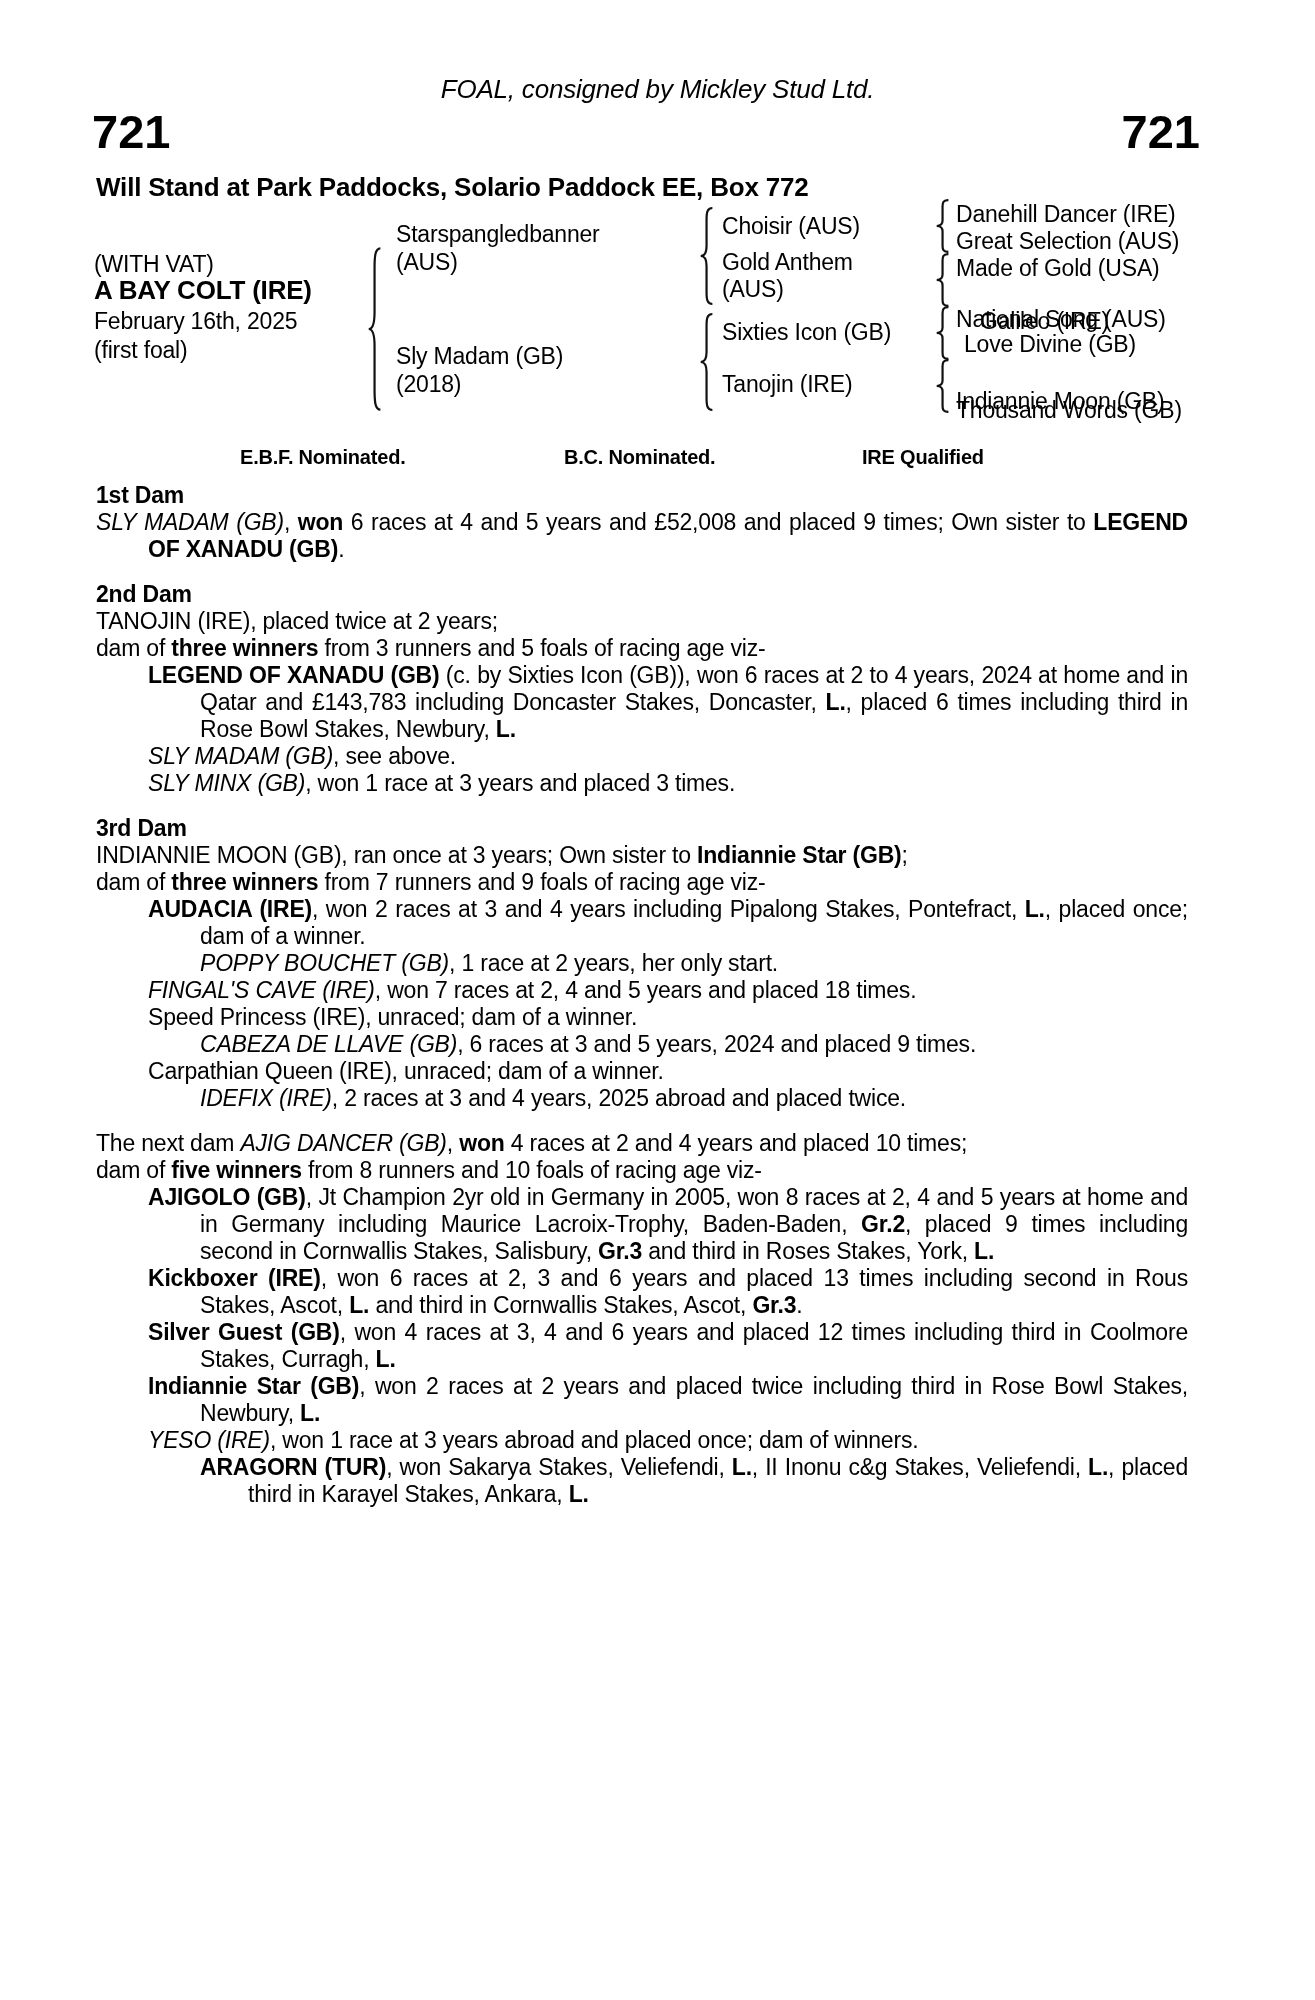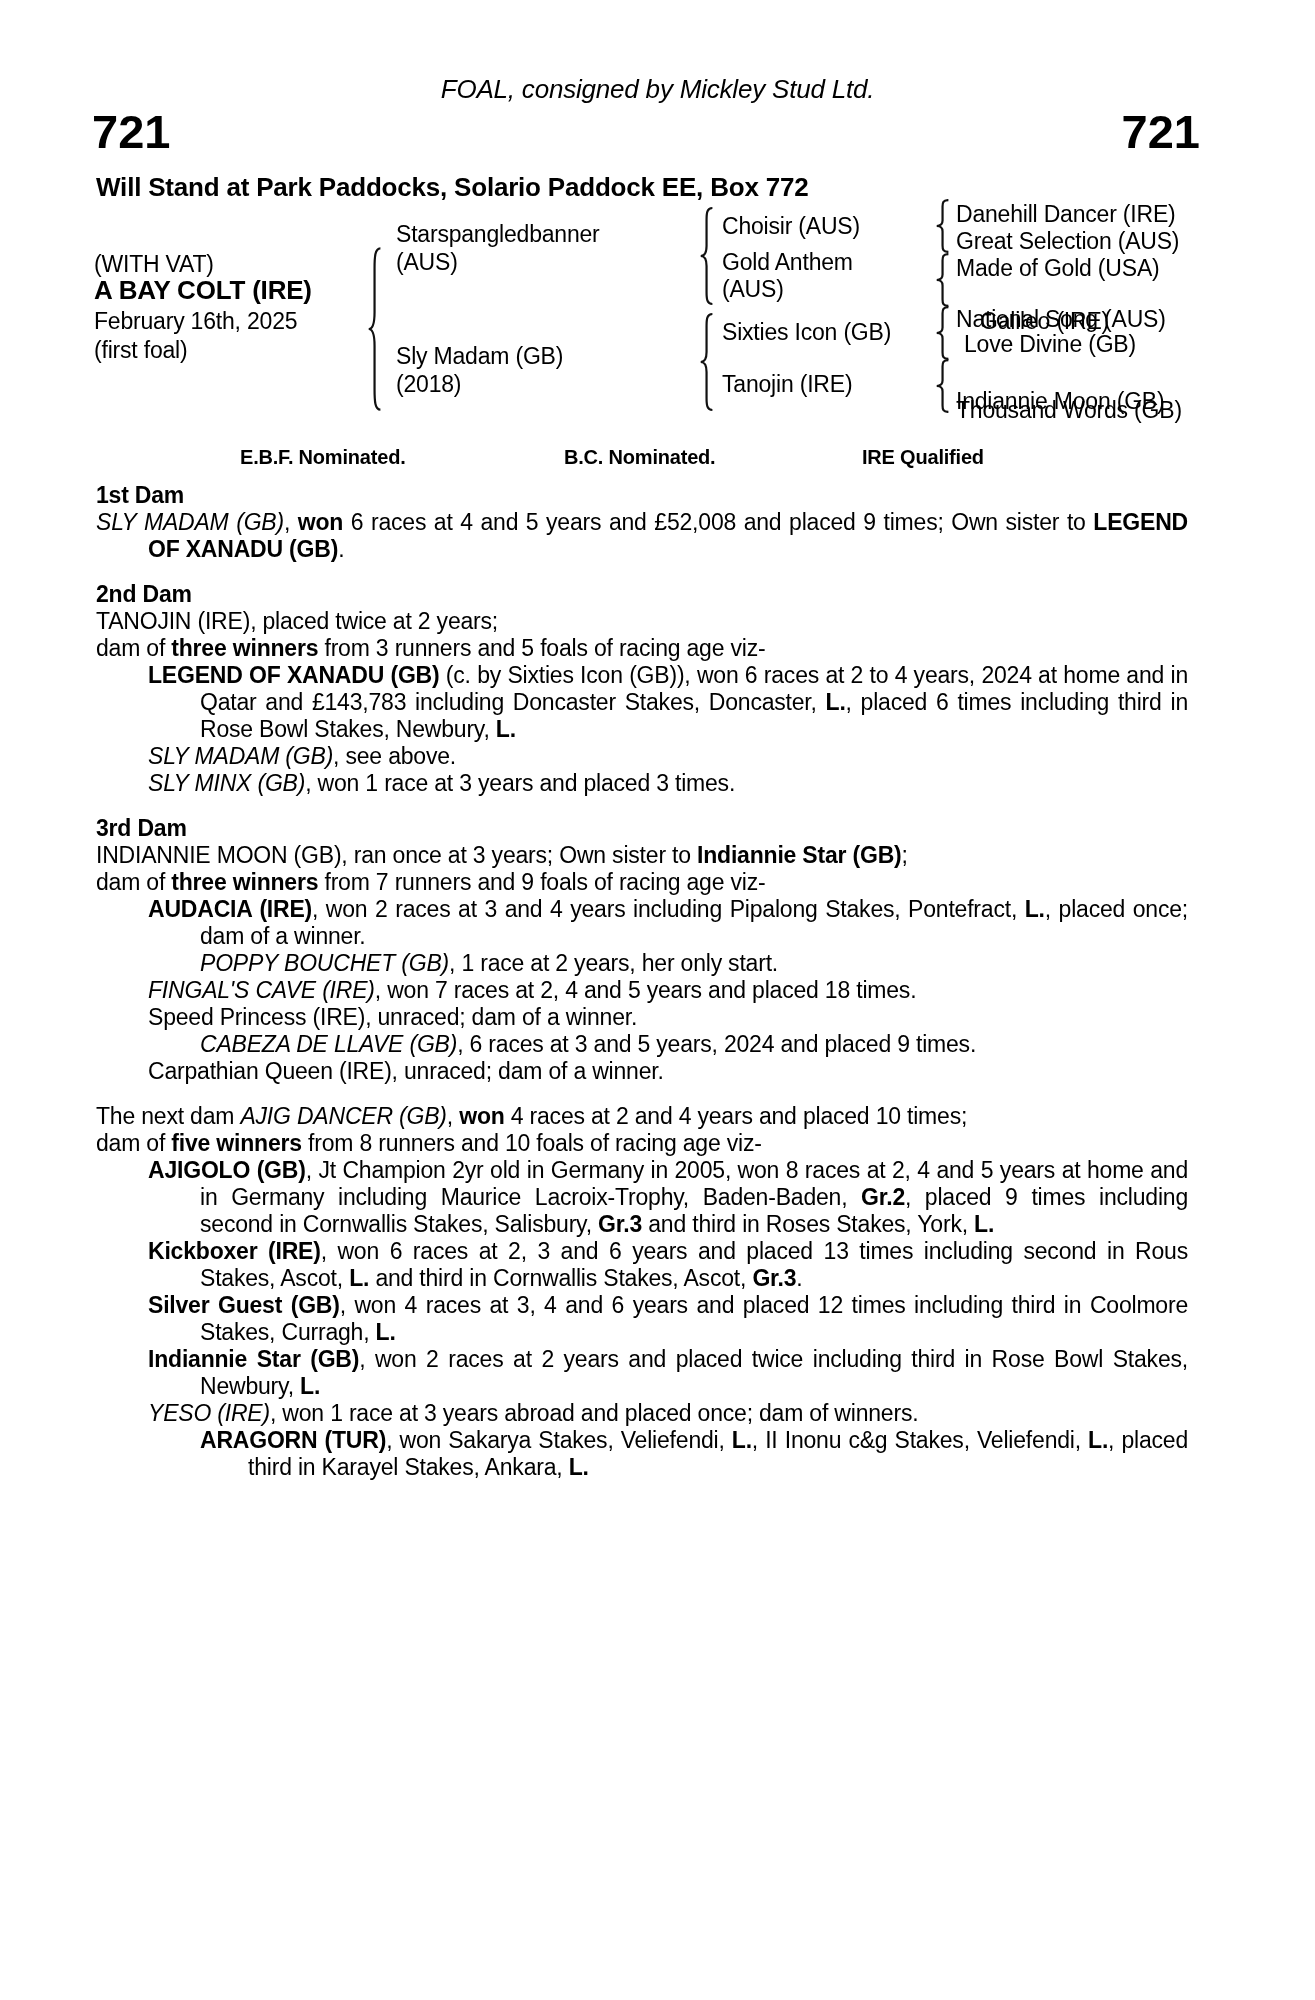--- a/index.html
+++ b/index.html
@@ -159,20 +159,21 @@
       <div class="section">
         <p class="sec-heading">3rd Dam</p>
         <p class="entry flush"><span>INDIANNIE MOON (GB), ran once at 3 years; Own sister to </span><span class="b">Indiannie Star (GB)</span><span>;</span></p>
         <p class="entry flush"><span>dam of </span><span class="b">three winners</span><span> from 7 runners and 9 foals of racing age viz-</span></p>
         <p class="entry hang1"><span class="b">AUDACIA (IRE)</span><span>, won 2 races at 3 and 4 years including Pipalong Stakes, Pontefract, </span><span class="b">L.</span><span>, placed once; dam of a winner.</span></p>
         <p class="entry hang2"><span class="i">POPPY BOUCHET (GB)</span><span>, 1 race at 2 years, her only start.</span></p>
         <p class="entry hang1"><span class="i">FINGAL'S CAVE (IRE)</span><span>, won 7 races at 2, 4 and 5 years and placed 18 times.</span></p>
         <p class="entry hang1"><span>Speed Princess (IRE), unraced; dam of a winner.</span></p>
         <p class="entry hang2"><span class="i">CABEZA DE LLAVE (GB)</span><span>, 6 races at 3 and 5 years, 2024 and placed 9 times.</span></p>
         <p class="entry hang1"><span>Carpathian Queen (IRE), unraced; dam of a winner.</span></p>
+        <p class="entry hang2"><span class="i">IDEFIX (IRE)</span><span>, 2 races at 3 and 4 years, 2025 abroad and placed twice.</span></p>
       </div>
       <div class="section">
         <p class="entry flush"><span>The next dam </span><span class="i">AJIG DANCER (GB)</span><span>, </span><span class="b">won</span><span> 4 races at 2 and 4 years and placed 10 times;</span></p>
         <p class="entry flush"><span>dam of </span><span class="b">five winners</span><span> from 8 runners and 10 foals of racing age viz-</span></p>
         <p class="entry hang1"><span class="b">AJIGOLO (GB)</span><span>, Jt Champion 2yr old in Germany in 2005, won 8 races at 2, 4 and 5 years at home and in Germany including Maurice Lacroix-Trophy, Baden-Baden, </span><span class="b">Gr.2</span><span>, placed 9 times including second in Cornwallis Stakes, Salisbury, </span><span class="b">Gr.3</span><span> and third in Roses Stakes, York, </span><span class="b">L.</span></p>
         <p class="entry hang1"><span class="b">Kickboxer (IRE)</span><span>, won 6 races at 2, 3 and 6 years and placed 13 times including second in Rous Stakes, Ascot, </span><span class="b">L.</span><span> and third in Cornwallis Stakes, Ascot, </span><span class="b">Gr.3</span><span>.</span></p>
         <p class="entry hang1"><span class="b">Silver Guest (GB)</span><span>, won 4 races at 3, 4 and 6 years and placed 12 times including third in Coolmore Stakes, Curragh, </span><span class="b">L.</span></p>
         <p class="entry hang1"><span class="b">Indiannie Star (GB)</span><span>, won 2 races at 2 years and placed twice including third in Rose Bowl Stakes, Newbury, </span><span class="b">L.</span></p>
         <p class="entry hang1"><span class="i">YESO (IRE)</span><span>, won 1 race at 3 years abroad and placed once; dam of winners.</span></p>
         <p class="entry hang2"><span class="b">ARAGORN (TUR)</span><span>, won Sakarya Stakes, Veliefendi, </span><span class="b">L.</span><span>, II Inonu c&amp;g Stakes, Veliefendi, </span><span class="b">L.</span><span>, placed third in Karayel Stakes, Ankara, </span><span class="b">L.</span></p>

